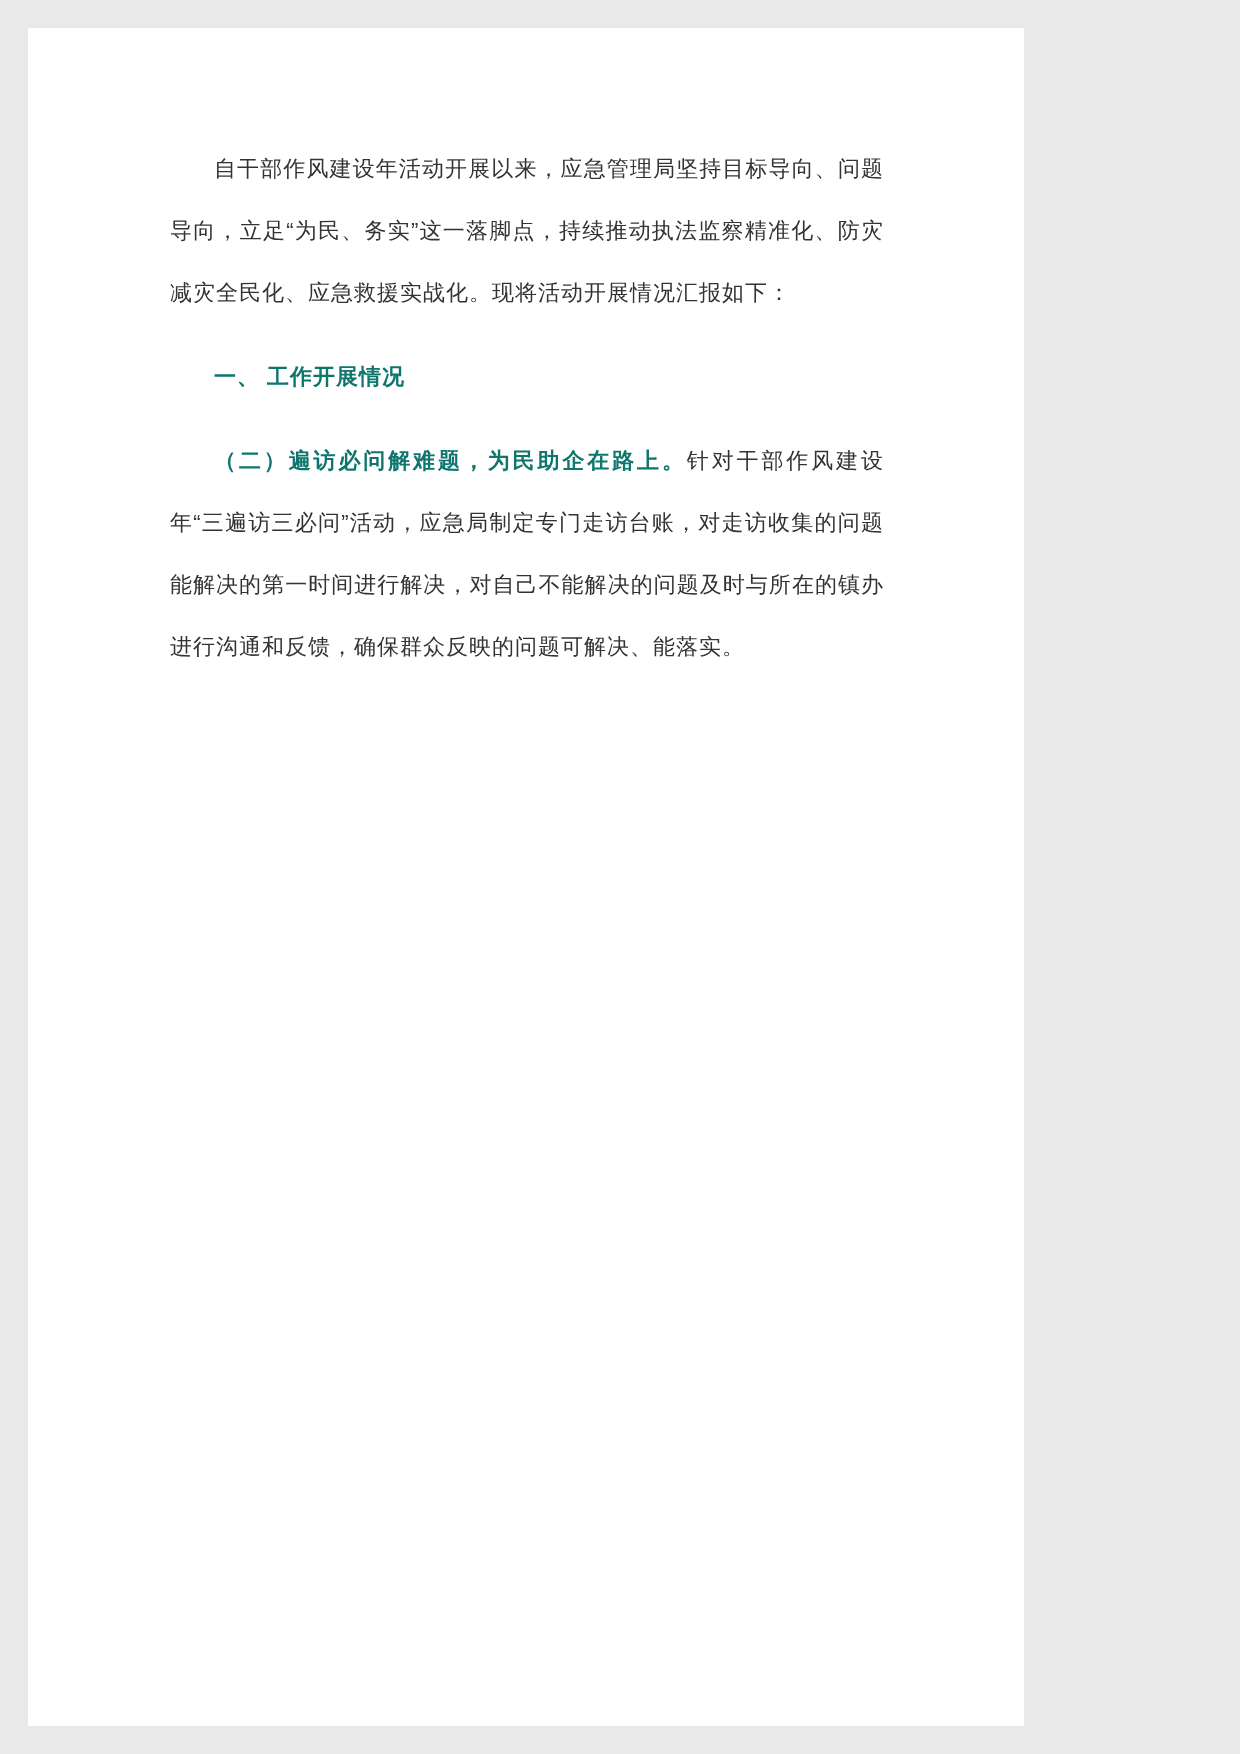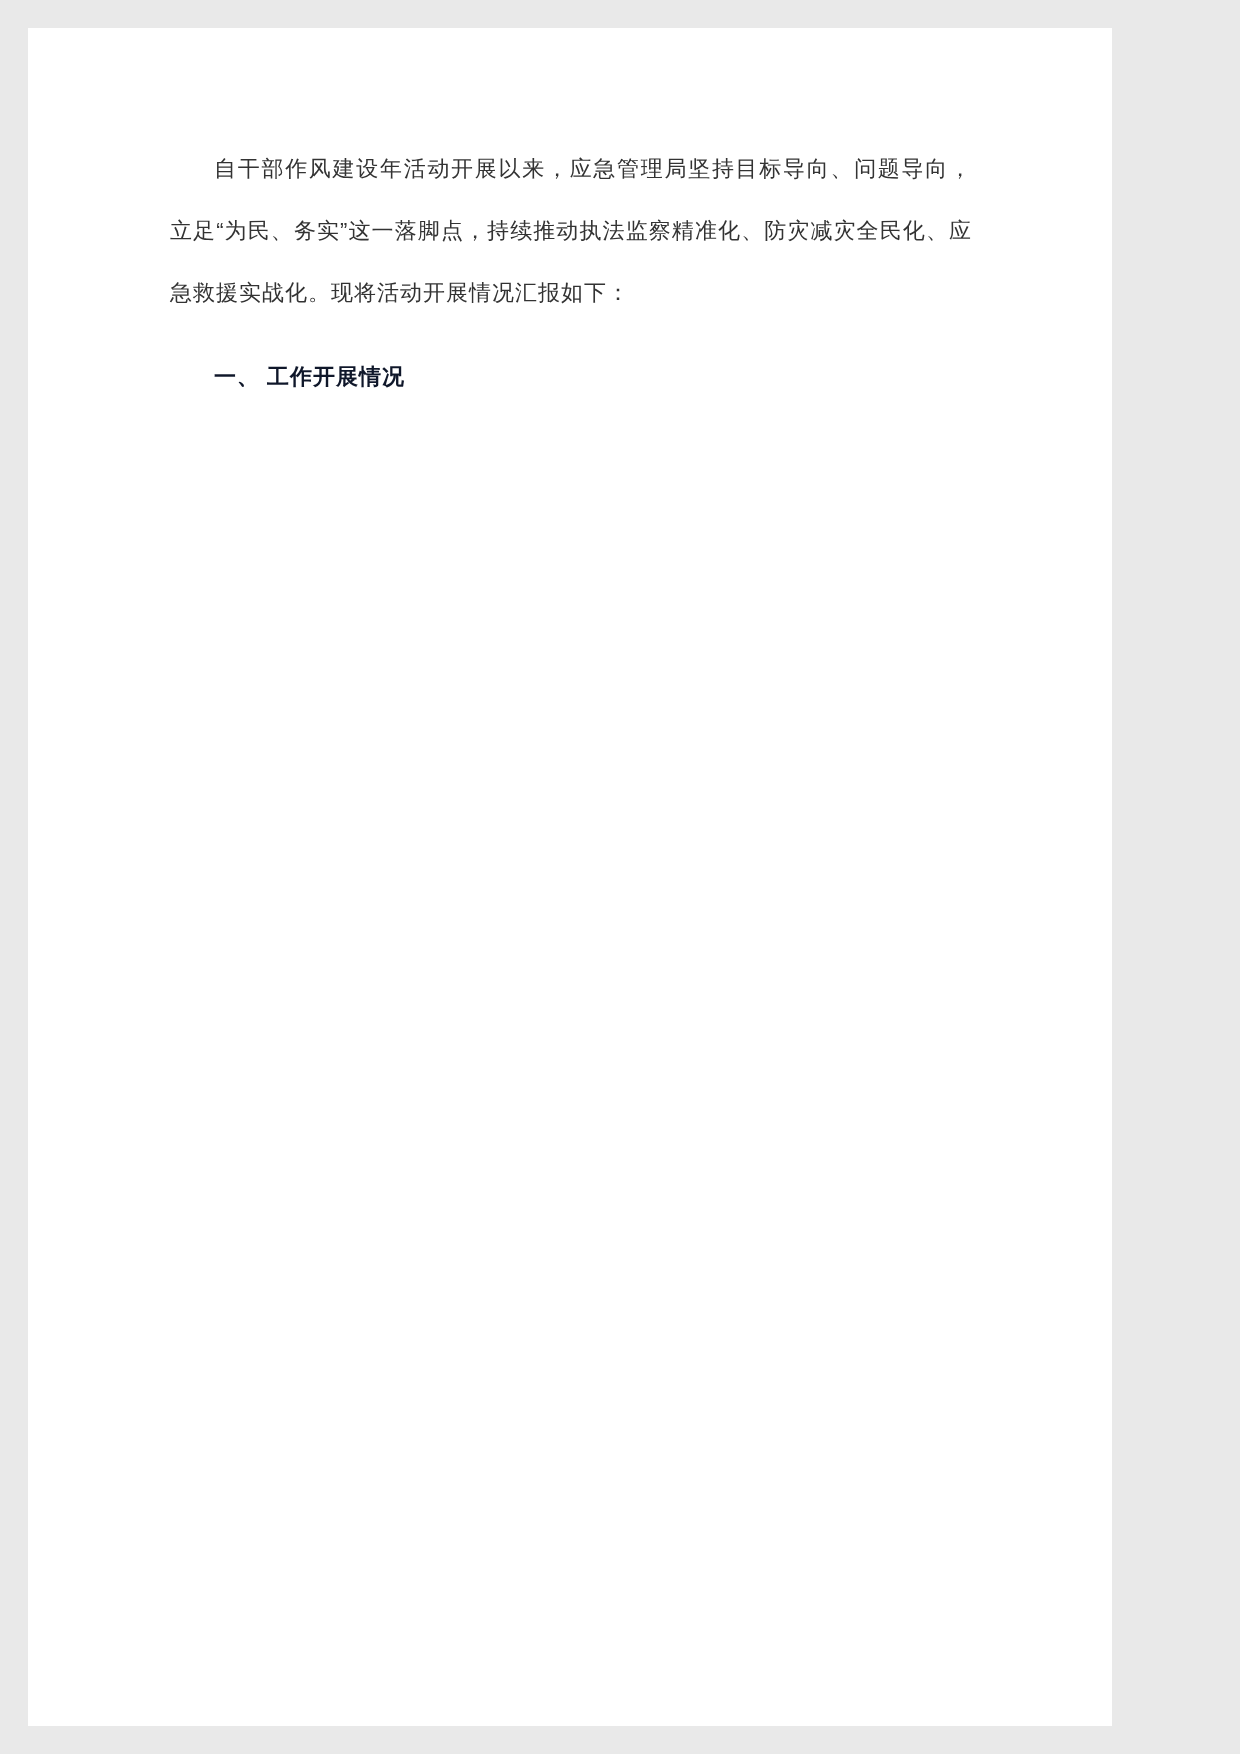--- a/index.html
+++ b/index.html
@@ -7,21 +7,21 @@
   body {
     background: #e9e9e9;
     font-family: "Liberation Sans", "DejaVu Sans", sans-serif;
     position: relative;
     overflow: hidden;
   }
   .page {
     position: absolute;
     left: 28px;
     top: 28px;
-    width: 1084px;
+    width: 996px;
     height: 1698px;
     background: #ffffff;
   }
   .content {
     padding: 110px 140px 0 142px;
   }
   p.para {
     font-size: 22px;
     letter-spacing: 1px;
     line-height: 62px;
@@ -30,24 +30,25 @@
     text-indent: 2em;
     margin-bottom: 22px;
     word-break: break-all;
   }
   p.heading {
     font-weight: bold;
     color: #2e2e2e;
   }
   .seg.bold {
     font-weight: bold;
-    color: #0f172a;
+    color: #0f766e;
   }
 </style>
 </head>
 <body>
 
 <div class="page">
   <div class="content" id="doc-content">
       <p class="para"><span class="seg">自干部作风建设年活动开展以来，应急管理局坚持目标导向、问题导向，立足“为民、务实”这一落脚点，持续推动执法监察精准化、防灾减灾全民化、应急救援实战化。现将活动开展情况汇报如下：</span></p>
       <p class="para heading"><span class="seg bold">一、 工作开展情况</span></p>
+      <p class="para"><span class="seg bold">（二）遍访必问解难题，为民助企在路上。</span><span class="seg">针对干部作风建设年“三遍访三必问”活动，应急局制定专门走访台账，对走访收集的问题能解决的第一时间进行解决，对自己不能解决的问题及时与所在的镇办进行沟通和反馈，确保群众反映的问题可解决、能落实。</span></p>
     </div>
 </div>
 
 </body></html>

